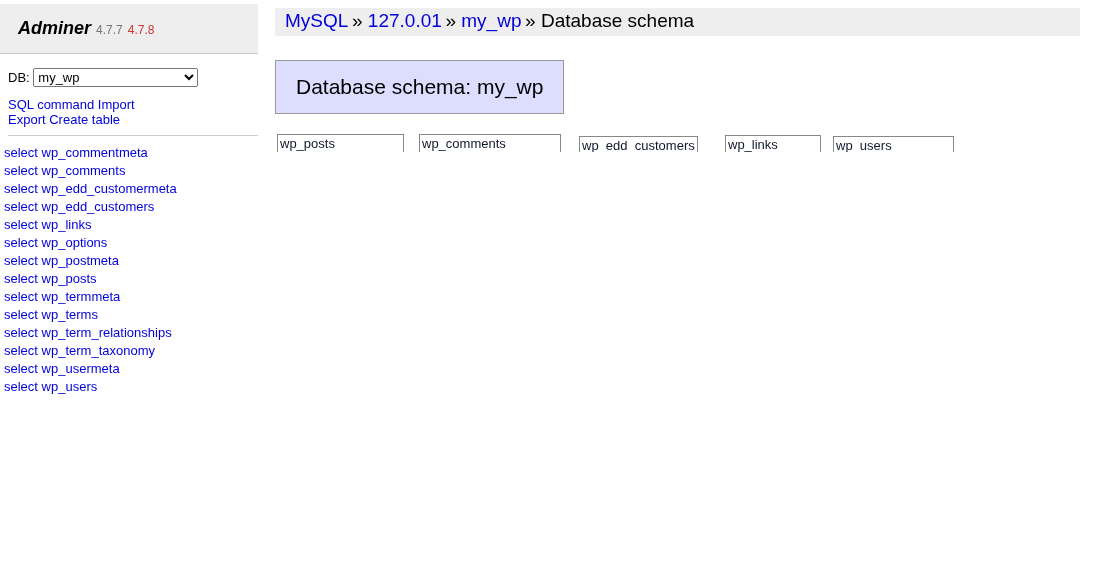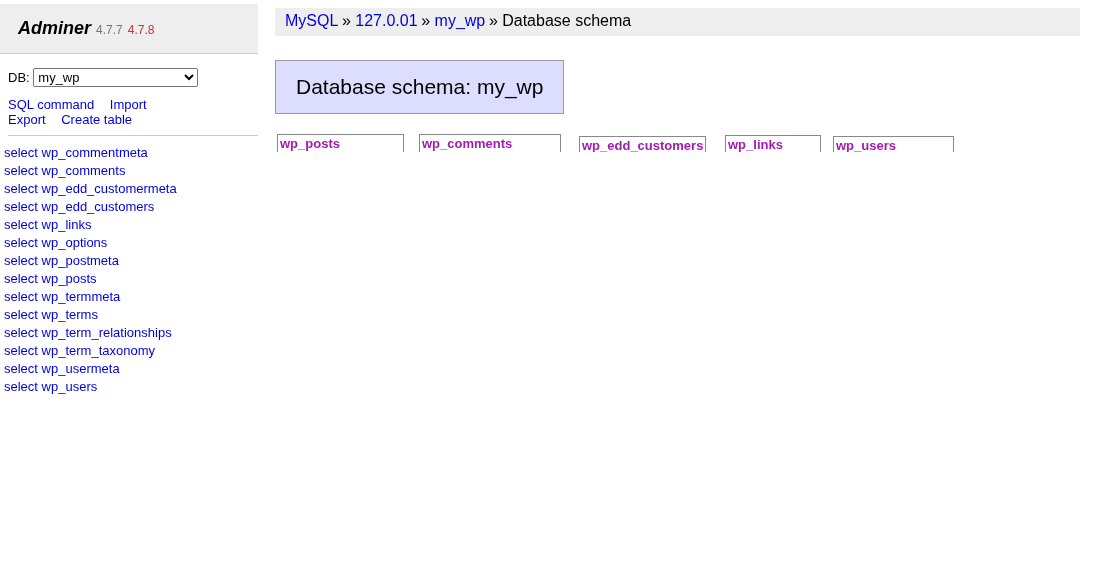--- a/index.html
+++ b/index.html
@@ -1,35 +1,35 @@
 <!DOCTYPE html>
 <html><head>
 <meta charset="utf-8">
 <style>
 html,body{margin:0;padding:0;font-family:Verdana,Arial,Helvetica,sans-serif;font-size:13px;color:#000;background:#fff}
 #menu{position:fixed;top:4px;left:0;width:258px;overflow:auto;padding:0 0 30px}
 #content{margin-left:275px;padding:8px 20px 20px 0}
 #breadcrumb{background:#eee;padding:4px 10px;margin-bottom:12px;height:20px;line-height:18px}
-#breadcrumb a,#breadcrumb span{font-size:16px}
+#breadcrumb a,#breadcrumb span{font-size:19px}
 h1{font-size:18px;font-weight:normal;background:#eee;border-bottom:1px solid #ccc;margin:0;padding:14px 0 14px 18px;font-style:italic;color:#777}
 h1 b{color:#000;font-style:italic;font-weight:bold}
 h1 .v1{font-size:12px;font-style:normal;color:#777}
 h1 .v2{font-size:12px;font-style:normal;color:#c33}
 h2{font-size:21px;font-weight:normal;background:#ddf;border:1px solid #999;margin:12px 0 18px;padding:14px 20px;display:inline-block}
 p{margin:6px 0 6px 8px}
 a{color:#00d;text-decoration:none}
 .dbs{margin:14px 0 2px 8px}
 .dbs select{font-size:13px;width:165px}
 .links{margin:10px 0 8px 8px;padding-bottom:8px;border-bottom:1px solid #ccc}
-.links a{margin-right:12px}
+.links a{}
 .tables{margin:4px 0 0 4px}
 .tables a{display:block;line-height:18px;color:#00d}
 #schema{position:relative}
 .table{position:absolute;border:1px solid #888;background:#fff;padding:0 2px 2px;font-size:13px;line-height:18px}
-.table a{display:block;font-weight:bold;color:#a21caf}
+.table a{display:block;font-weight:normal;color:#0f172a}
 .table i{font-style:italic}
 .table span{display:block}
 .col-int{color:#000}
 .col-date{color:#a0a}
 .col-char{color:#070}
 </style>
 </head>
 <body>
 
 <div id="menu">

